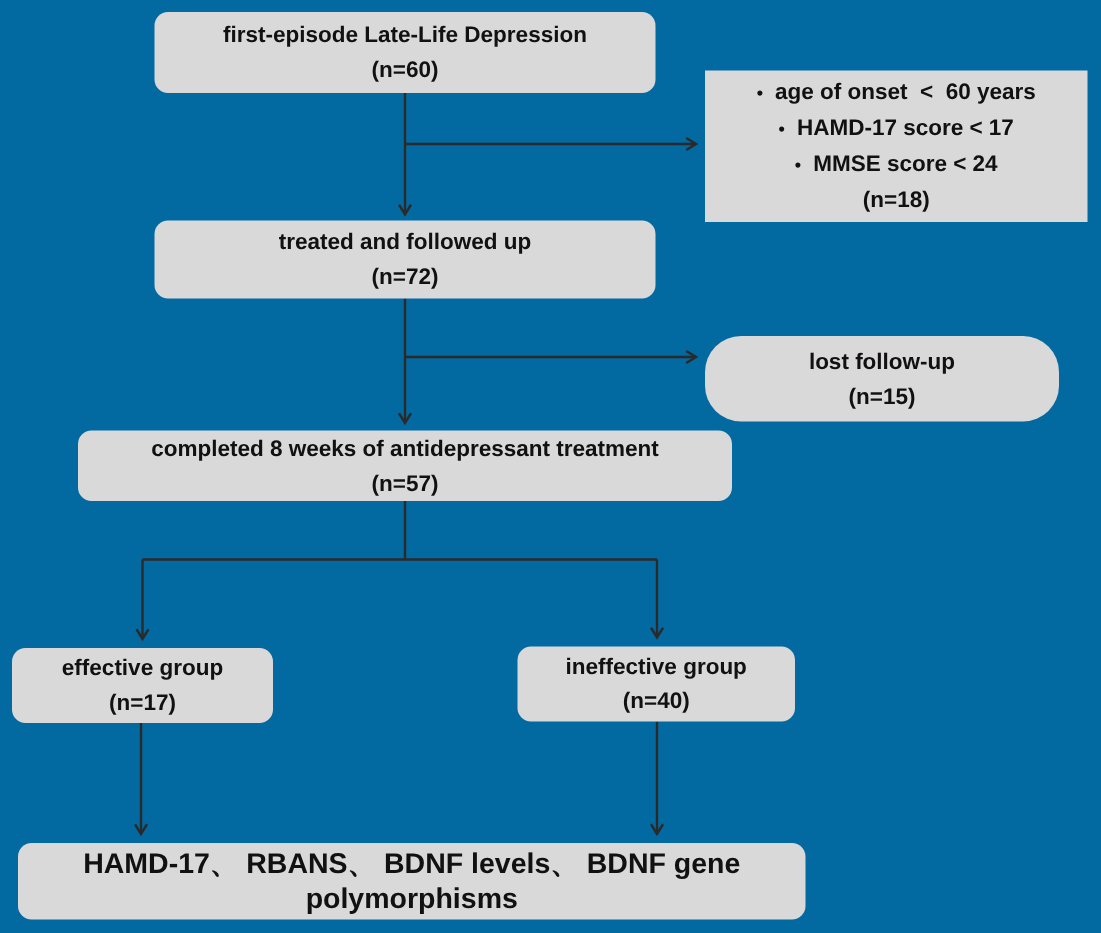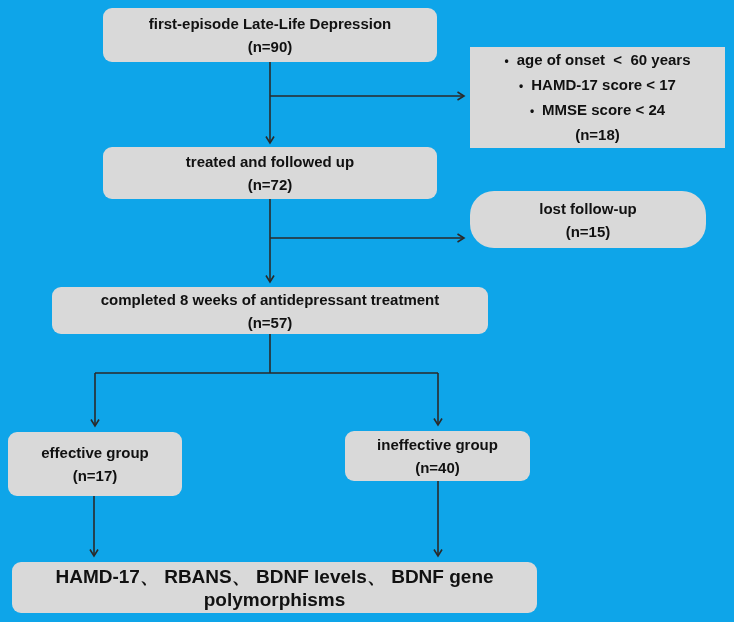--- a/index.html
+++ b/index.html
@@ -4,21 +4,21 @@
 <style>
   html, body {
     margin: 0;
     padding: 0;
     background: #ffffff;
   }
   #canvas {
     position: relative;
     width: 734px;
     height: 622px;
-    background: #0ea5e9;
+    background: #0369a1;
     font-family: "Liberation Sans", sans-serif;
     overflow: hidden;
   }
   #arrows {
     position: absolute;
     left: 0; top: 0;
     width: 734px; height: 622px;
     pointer-events: none;
   }
   .node {
@@ -72,21 +72,21 @@
       <path d="M270,333 L270,373 M95,373 L438,373"></path>
       <line x1="95" y1="373" x2="95" y2="426" marker-end="url(#ah)"></line>
       <line x1="438" y1="373" x2="438" y2="425" marker-end="url(#ah)"></line>
       <line x1="94" y1="482" x2="94" y2="556" marker-end="url(#ah)"></line>
       <line x1="438" y1="481" x2="438" y2="556" marker-end="url(#ah)"></line>
     </g>
   </svg>
 
   <div class="node rounded" style="left:103px; top:8px; width:334px; height:54px;">
     <div class="line">first-episode Late-Life Depression</div>
-    <div class="line">(n=90)</div>
+    <div class="line">(n=60)</div>
   </div>
 
   <div class="node" style="left:470px; top:47px; width:255px; height:101px;">
     <div class="bullet-line">
       <span class="bullet-glyph">•</span>
       <span>age of onset  &lt;  60 years</span>
     </div>
     <div class="bullet-line">
       <span class="bullet-glyph">•</span>
       <span>HAMD-17 score &lt; 17</span>
@@ -96,31 +96,31 @@
       <span>MMSE score &lt; 24</span>
     </div>
     <div class="bullet-line">(n=18)</div>
   </div>
 
   <div class="node rounded" style="left:103px; top:147px; width:334px; height:52px;">
     <div class="line">treated and followed up</div>
     <div class="line">(n=72)</div>
   </div>
 
-  <div class="node" style="left:470px; top:191px; width:236px; height:57px;border-radius:24px;">
+  <div class="node" style="left:470px; top:224px; width:236px; height:57px;border-radius:24px;">
     <div class="line">lost follow-up</div>
     <div class="line">(n=15)</div>
   </div>
 
   <div class="node rounded" style="left:52px; top:287px; width:436px; height:47px;justify-content:center;">
     <div class="line">completed 8 weeks of antidepressant treatment</div>
     <div class="line">(n=57)</div>
   </div>
 
-  <div class="node rounded" style="left:8px; top:432px; width:174px; height:64px;text-align:right;">
+  <div class="node rounded" style="left:8px; top:432px; width:174px; height:50px;text-align:right;">
     <div class="line">effective group</div>
     <div class="line">(n=17)</div>
   </div>
 
   <div class="node rounded" style="left:345px; top:431px; width:185px; height:50px;align-items:center;">
     <div class="line">ineffective group</div>
     <div class="line">(n=40)</div>
   </div>
 
   <div class="node rounded wide" style="left:12px; top:562px; width:525px; height:51px;">

